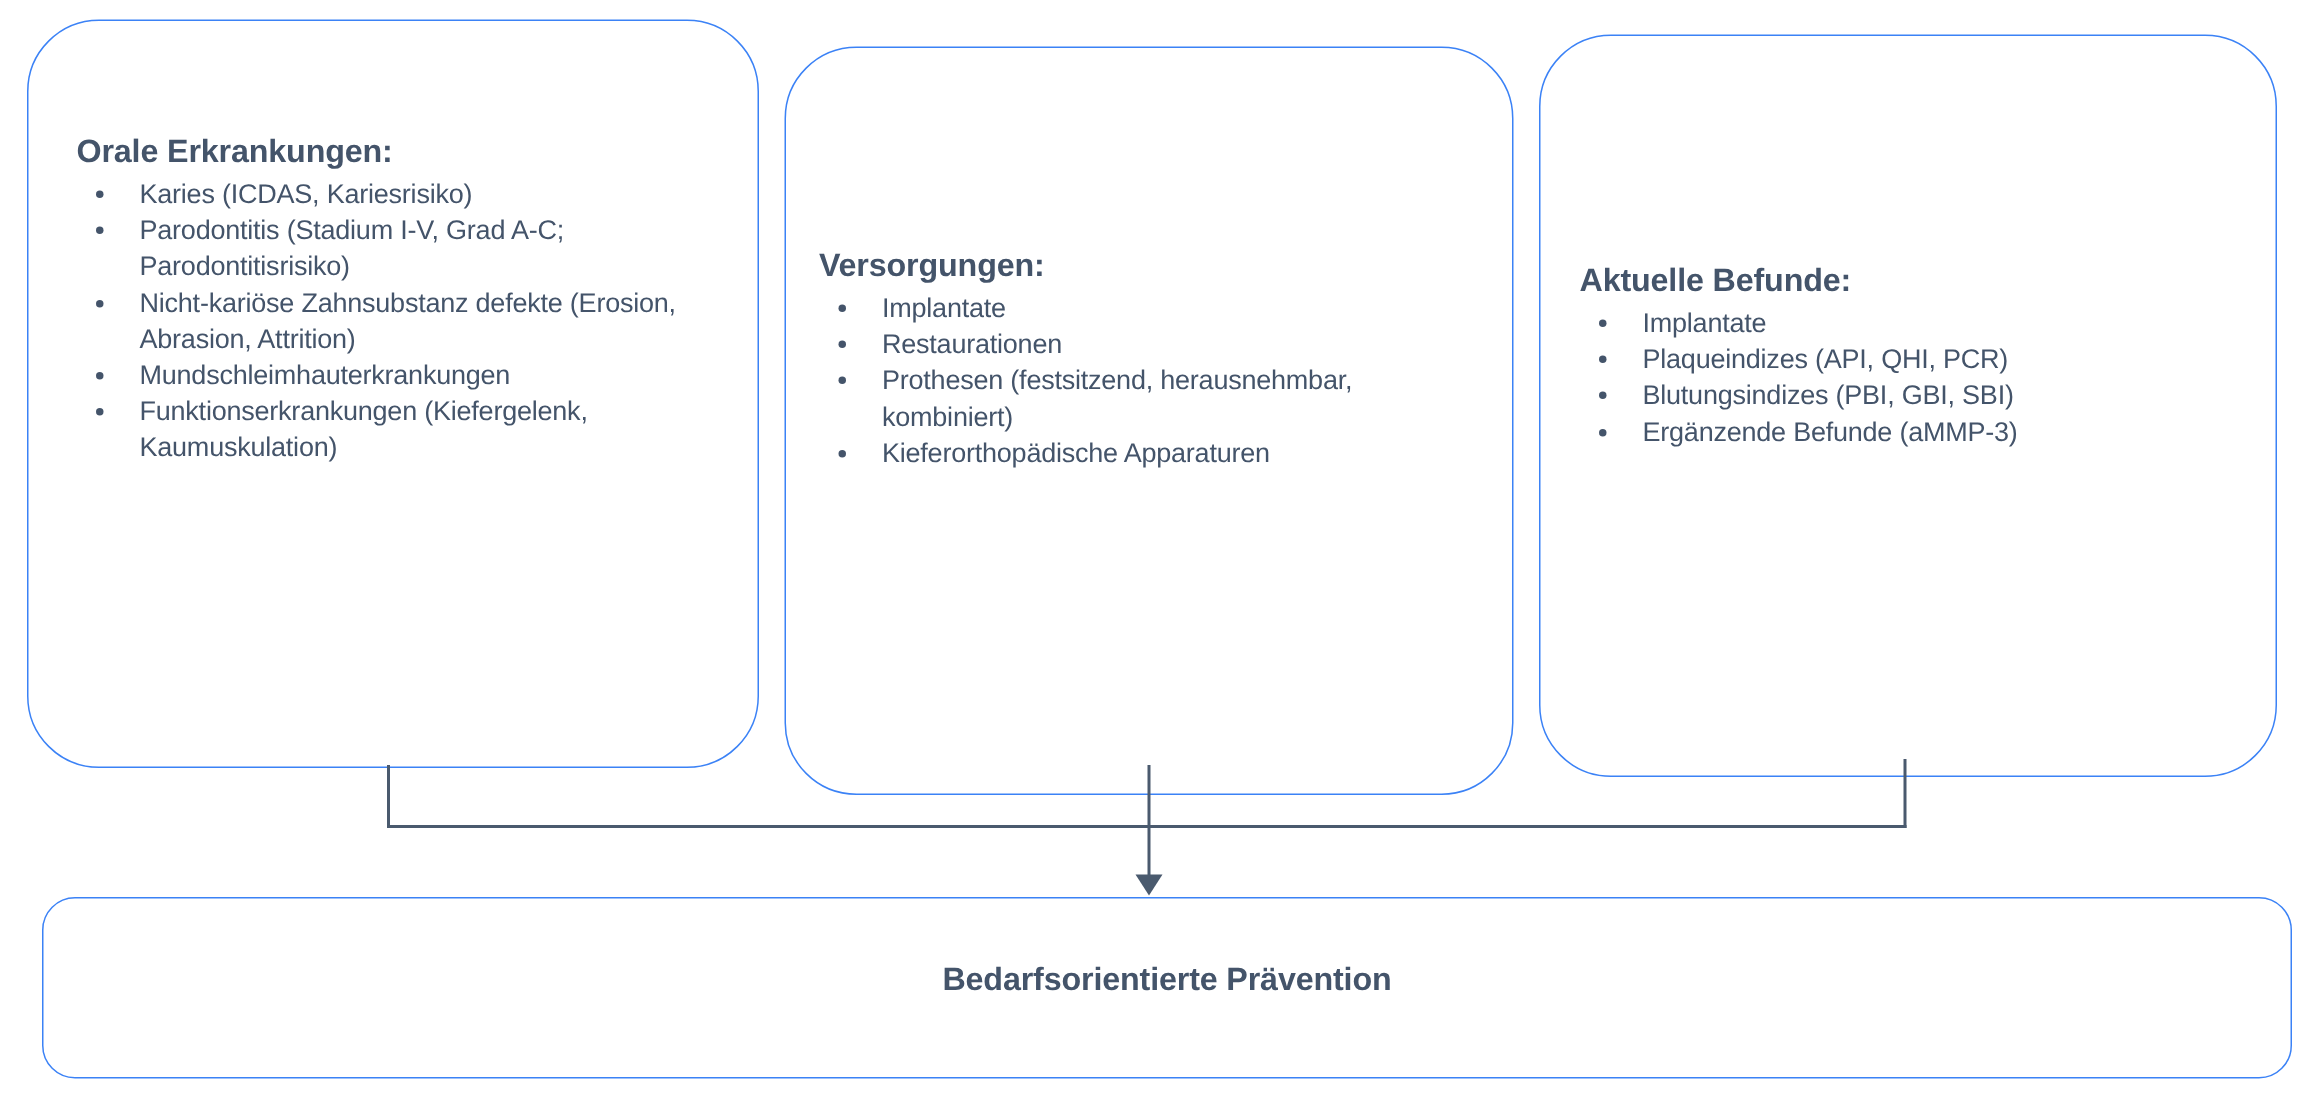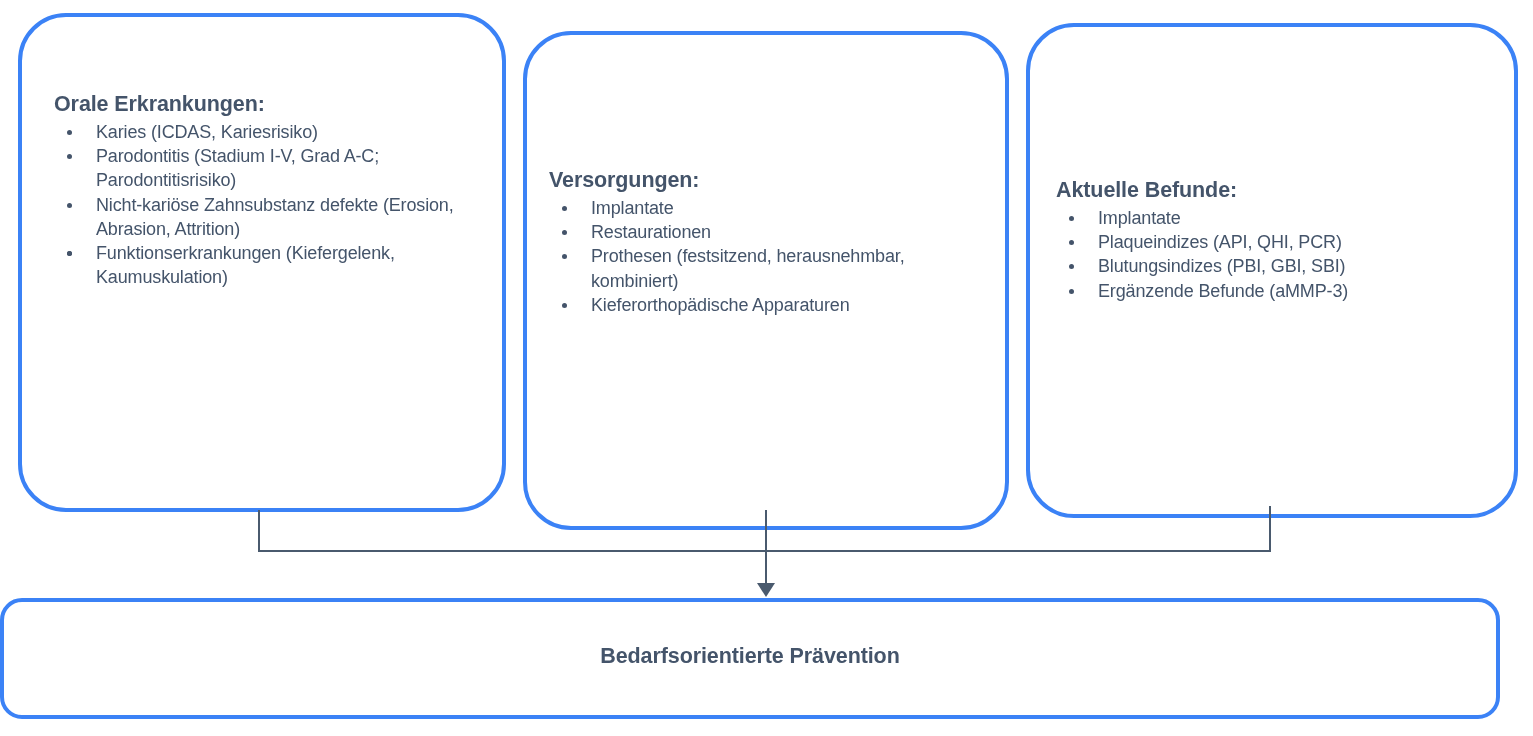--- a/index.html
+++ b/index.html
@@ -13,21 +13,21 @@
   #canvas {
     position: relative;
     width: 1533px;
     height: 736px;
     background: #ffffff;
     overflow: hidden;
   }
   .box {
     position: absolute;
     box-sizing: border-box;
-    border: 4px solid #3b82f6;
+    border: 1px solid #3b82f6;
     border-radius: 48px;
     background: #ffffff;
   }
   .box-content {
     position: absolute;
     left: 0;
     right: 0;
   }
   .box-title {
     font-weight: bold;
@@ -64,21 +64,21 @@
   #box-oral      { left: 18px;   top: 13px;  width: 488px; height: 499px; }
   #box-care      { left: 523px;  top: 31px;  width: 486px; height: 499px; }
   #box-findings  { left: 1026px; top: 23px;  width: 492px; height: 495px; }
 
   #box-oral .box-content     { top: 74px;  padding: 0 18px 0 32px; }
   #box-care .box-content     { top: 132px; padding: 0 18px 0 22px; }
   #box-findings .box-content { top: 150px; padding: 0 18px 0 26px; }
 
   
   #box-prevention {
-    left: 0;
+    left: 28px;
     top: 598px;
     width: 1500px;
     height: 121px;
     border-radius: 22px;
     display: flex;
     align-items: flex-start;
     justify-content: center;
   }
   #box-prevention .prevention-label {
     margin-top: 42px;
@@ -117,21 +117,21 @@
 
 <div id="canvas">
 
   <div class="box" id="box-oral">
     <div class="box-content">
       <div class="box-title">Orale Erkrankungen:</div>
       <ul class="bullets">
         <li><span class="dot"></span><span>Karies (ICDAS, Kariesrisiko)</span></li>
         <li><span class="dot"></span><span>Parodontitis (Stadium I-V, Grad A-C; Parodontitisrisiko)</span></li>
         <li><span class="dot"></span><span>Nicht-kariöse Zahnsubstanz defekte (Erosion, Abrasion, Attrition)</span></li>
-        <li><span class="dot"></span></li>
+        <li><span class="dot"></span><span>Mundschleimhauterkrankungen</span></li>
         <li><span class="dot"></span><span>Funktionserkrankungen (Kiefergelenk, Kaumuskulation)</span></li>
       </ul>
     </div>
   </div>
 
   <div class="box" id="box-care">
     <div class="box-content">
       <div class="box-title">Versorgungen:</div>
       <ul class="bullets">
         <li><span class="dot"></span><span>Implantate</span></li>

